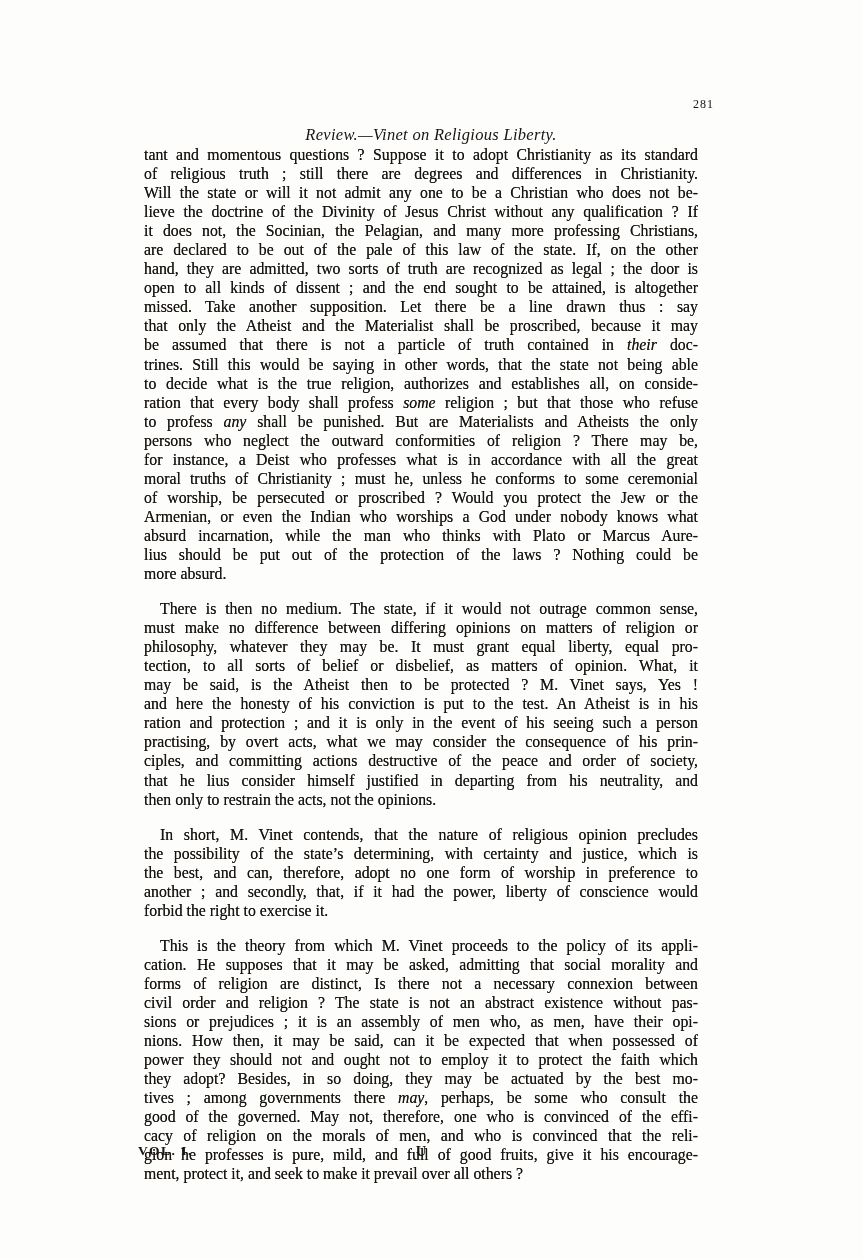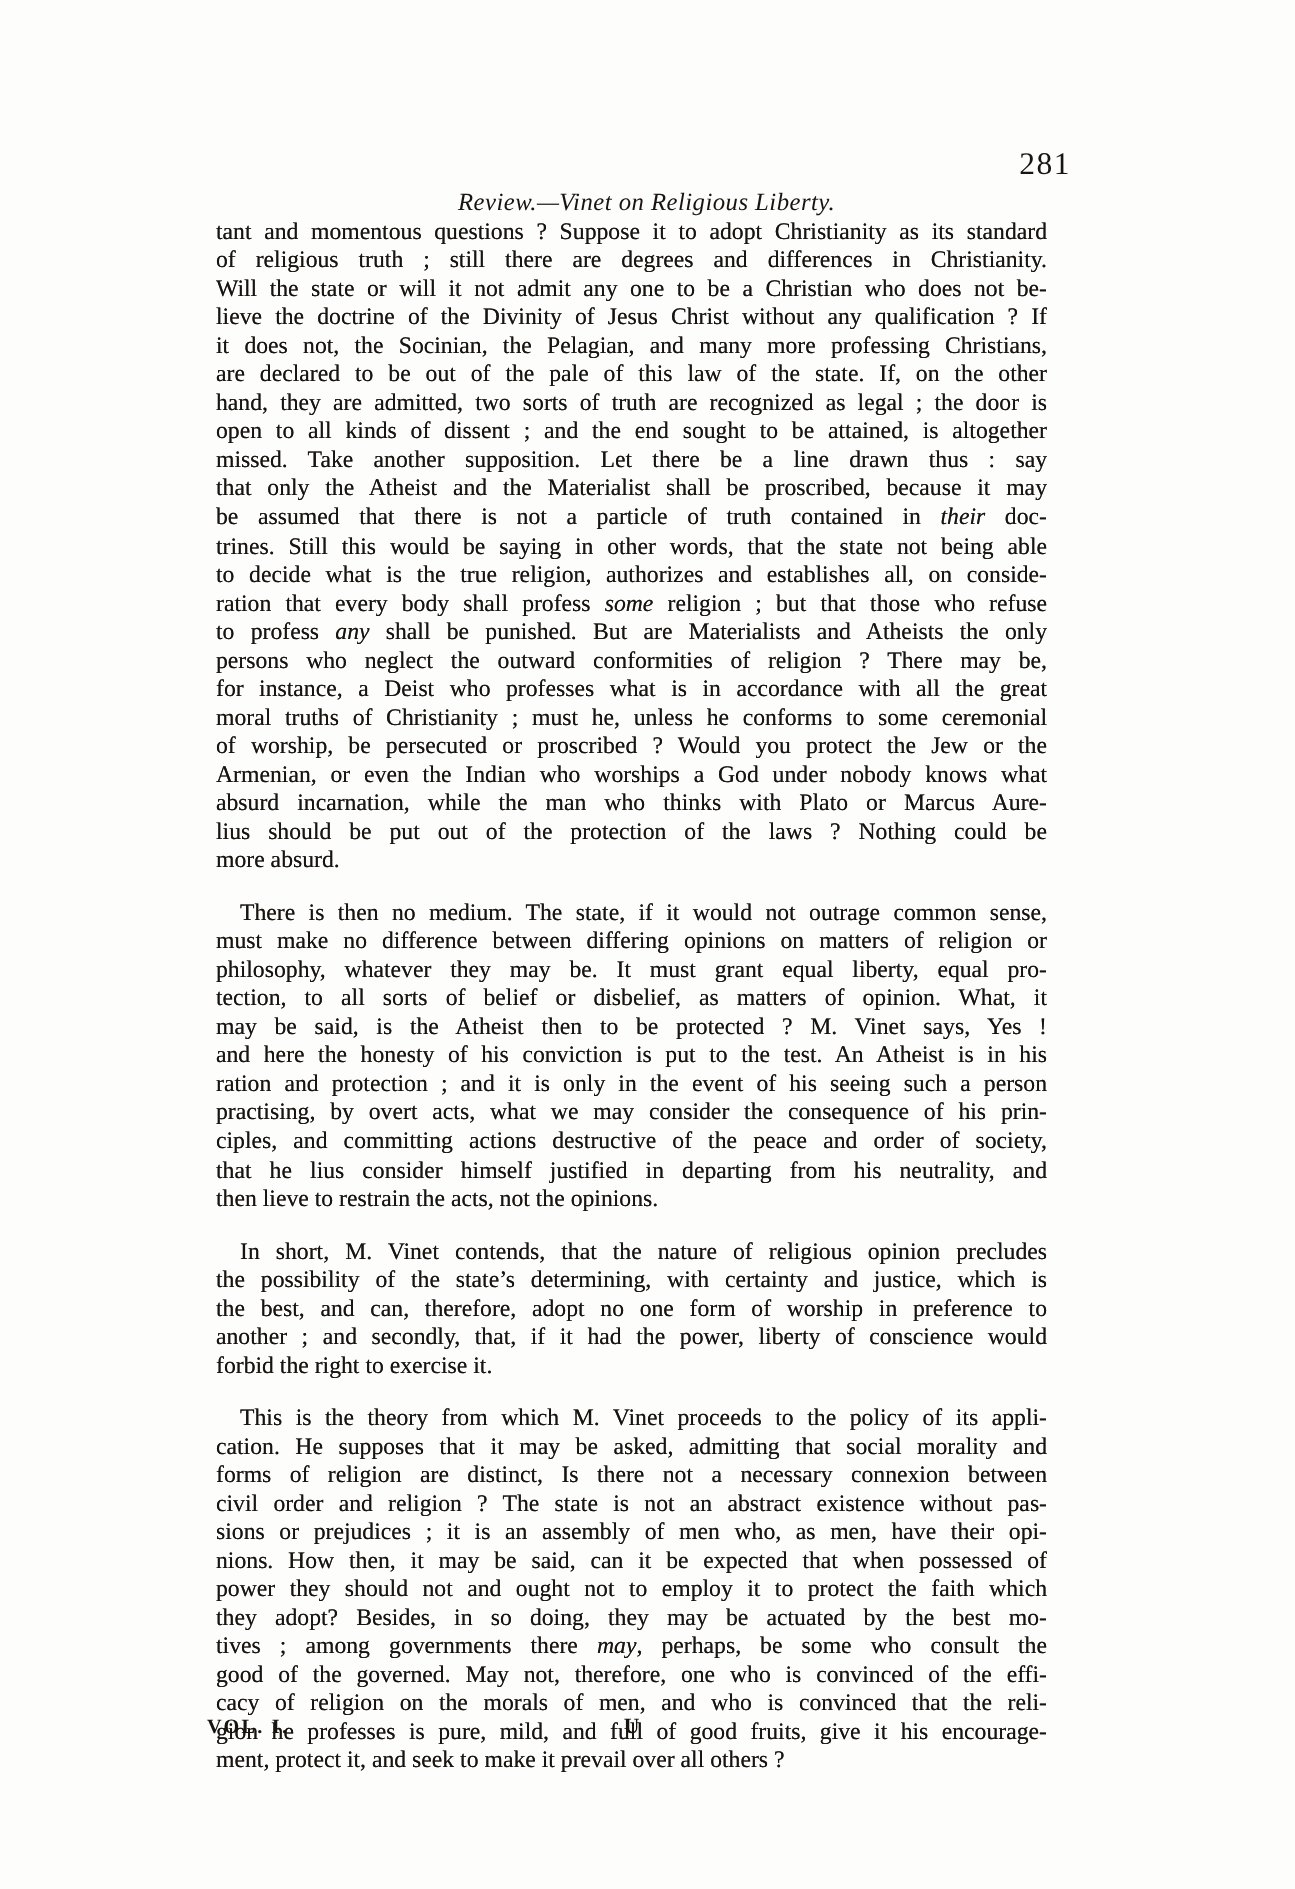--- a/index.html
+++ b/index.html
@@ -22,21 +22,21 @@
     text-align: center;
     transform: translateX(10px);
     font-style: italic;
     font-size: 16.5px;
     letter-spacing: 0.3px;
     white-space: nowrap;
     margin-top: 28px;
   }
   .page-number {
     position: absolute; right: 0; top: 0;
-    font-size: 21px;
+    font-size: 12px;
     letter-spacing: 1px;
   }
 
   .body-text {
     position: absolute;
     left: 128px; top: 129px; width: 586px;
     font-size: 15.8px;
     text-shadow: 0 0 0.4px rgba(24,20,16,0.8);
   }
   .paragraph { margin: 16px; }
@@ -107,21 +107,21 @@
         <div class="line indent">There is then no medium. The state, if it would not outrage common sense,</div>
         <div class="line">must make no difference between differing opinions on matters of religion or</div>
         <div class="line">philosophy, whatever they may be. It must grant equal liberty, equal pro-</div>
         <div class="line">tection, to all sorts of belief or disbelief, as matters of opinion. What, it</div>
         <div class="line">may be said, is the Atheist then to be protected ? M. Vinet says, Yes !</div>
         <div class="line">and here the honesty of his conviction is put to the test. An Atheist is in his</div>
         <div class="line">ration and protection ; and it is only in the event of his seeing such a person</div>
         <div class="line">practising, by overt acts, what we may consider the consequence of his prin-</div>
         <div class="line">ciples, and committing actions destructive of the peace and order of society,</div>
         <div class="line">that he lius consider himself justified in departing from his neutrality, and</div>
-        <div class="line last">then lieve to restrain the acts, not the opinions.</div>
+        <div class="line last">then only to restrain the acts, not the opinions.</div>
       </div>
       <div class="paragraph">
         <div class="line indent">In short, M. Vinet contends, that the nature of religious opinion precludes</div>
         <div class="line">the possibility of the state’s determining, with certainty and justice, which is</div>
         <div class="line">the best, and can, therefore, adopt no one form of worship in preference to</div>
         <div class="line">another ; and secondly, that, if it had the power, liberty of conscience would</div>
         <div class="line last">forbid the right to exercise it.</div>
       </div>
       <div class="paragraph">
         <div class="line indent">This is the theory from which M. Vinet proceeds to the policy of its appli-</div>

